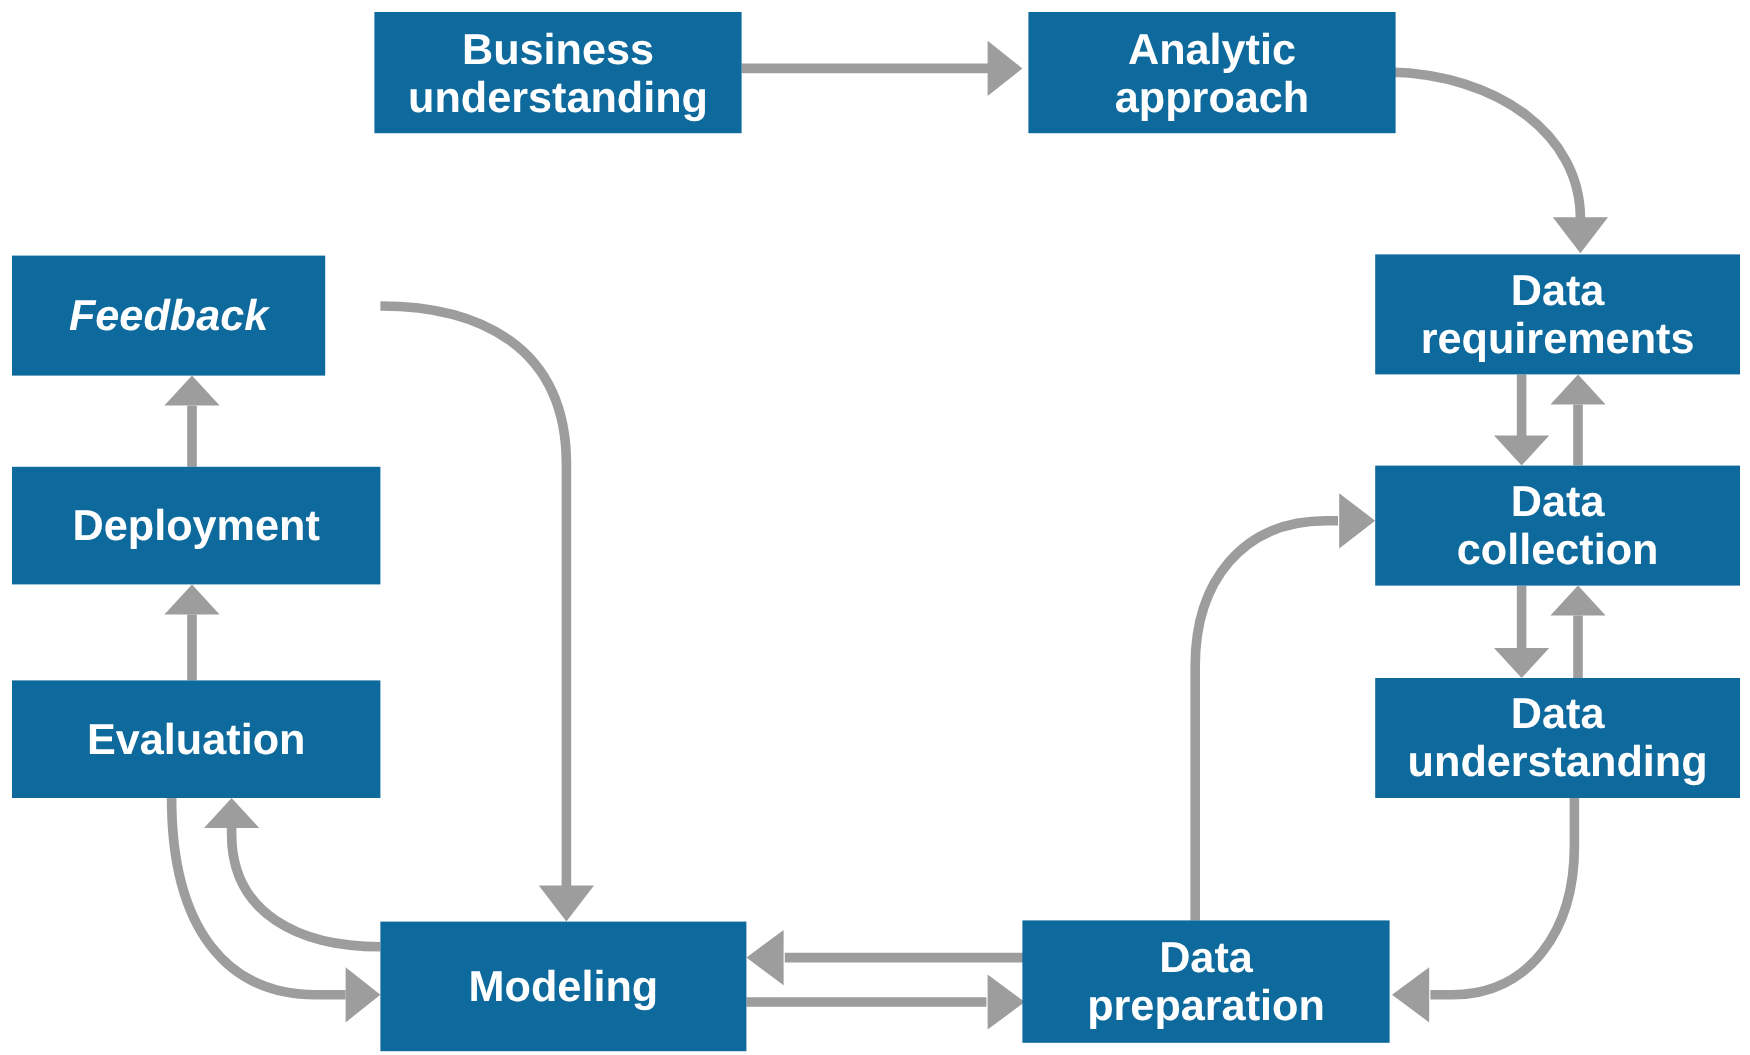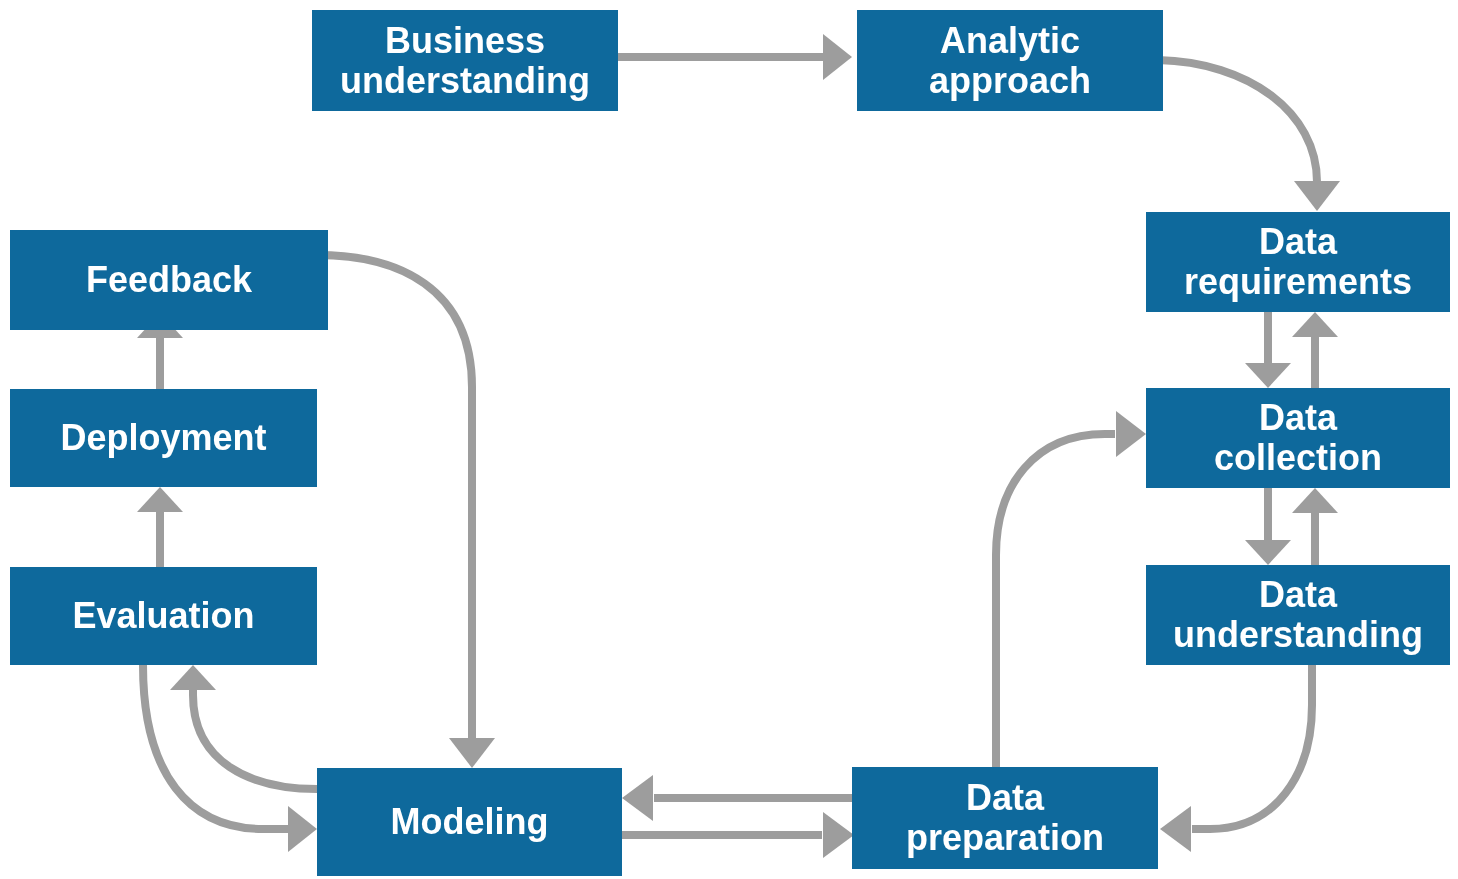--- a/index.html
+++ b/index.html
@@ -56,21 +56,21 @@
   
   #n-business      { left: 312px;  top: 10px;  width: 306px; height: 101px; }
   #n-analytic      { left: 825px;  top: 10px;  width: 306px; height: 101px; margin-left: 32px; }
   #n-requirements  { left: 1146px; top: 212px; width: 304px; height: 100px; }
   #n-collection    { left: 1146px; top: 388px; width: 304px; height: 100px; }
   #n-understanding { left: 1146px; top: 565px; width: 304px; height: 100px; }
   #n-preparation   { left: 852px;  top: 767px; width: 306px; height: 102px; }
   #n-modeling      { left: 317px;  top: 768px; width: 305px; height: 108px;  }
   #n-evaluation    { left: 10px;   top: 567px; width: 307px; height: 98px; text-align: right;  }
   #n-deployment    { left: 10px;   top: 389px; width: 307px; height: 98px; text-align: right;  }
-  #n-feedback      { left: 10px;   top: 230px; width: 318px; height: 100px; }
+  #n-feedback      { left: 10px;   top: 213px; width: 261px; height: 100px; font-style: italic; }
 </style>
 </head>
 <body>
 
 <div class="canvas">
 
   <svg class="arrows" viewBox="0 0 1458 879" xmlns="http://www.w3.org/2000/svg">
 
     <g>
       <path class="shaft" d="M 618 57 L 824 57"></path>

